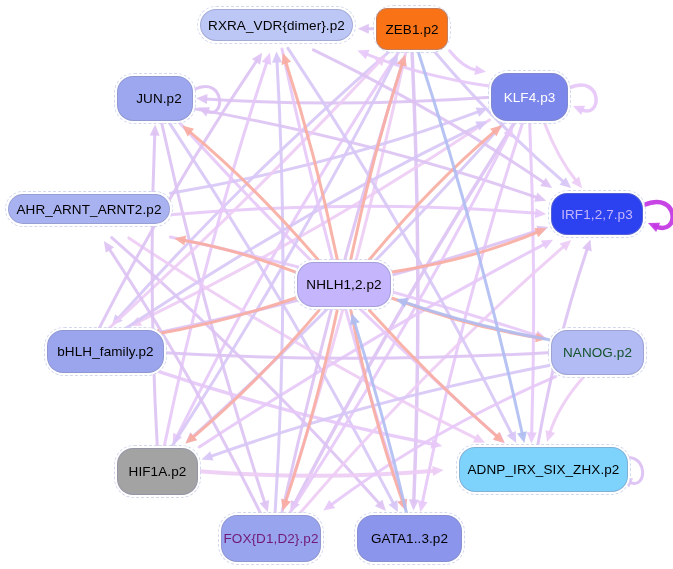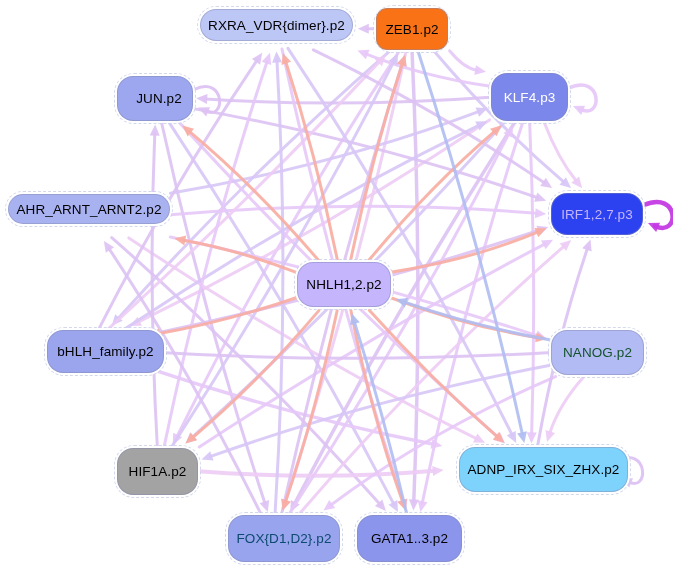--- a/index.html
+++ b/index.html
@@ -161,16 +161,16 @@
       <div class="node" style="left: 376px; top: 8px; width: 72px; height: 42px; background: #f97316; color: rgb(0, 0, 0); border-radius: 11px;">ZEB1.p2</div>
       <div class="node" style="left: 117px; top: 76px; width: 76px; height: 45px; background: rgb(156, 167, 239); color: rgb(0, 0, 0); padding-left: 8px;">JUN.p2</div>
       <div class="node" style="left: 491px; top: 73px; width: 77px; height: 48px; background: rgb(124, 135, 236); color: rgb(255, 255, 255);">KLF4.p3</div>
       <div class="node" style="left: 8px; top: 194px; width: 162px; height: 30px; background: rgb(169, 178, 241); color: rgb(0, 0, 0); border-radius: 16px;">AHR_ARNT_ARNT2.p2</div>
       <div class="node" style="left: 551px; top: 193px; width: 92px; height: 42px; background: rgb(44, 65, 240); color: #c4b5fd;">IRF1,2,7.p3</div>
       <div class="node" style="left: 297px; top: 262px; width: 94px; height: 45px; background: #c4b5fd; color: rgb(0, 0, 0);">NHLH1,2.p2</div>
       <div class="node" style="left: 27px; top: 330px; width: 117px; height: 43px; background: rgb(154, 165, 238); color: rgb(0, 0, 0); margin-left: 20px;">bHLH_family.p2</div>
       <div class="node" style="left: 551px; top: 330px; width: 93px; height: 45px; background: rgb(178, 187, 243); color: #14532d;">NANOG.p2</div>
       <div class="node" style="left: 117px; top: 448px; width: 81px; height: 47px; background: #a3a3a3; color: rgb(0, 0, 0);">HIF1A.p2</div>
       <div class="node" style="left: 447px; top: 447px; width: 169px; height: 45px; background: #7dd3fc; color: rgb(0, 0, 0); margin-left: 12px;">ADNP_IRX_SIX_ZHX.p2</div>
-      <div class="node" style="left: 228px; top: 515px; width: 112px; height: 47px; background: rgb(153, 164, 238); color: #0c4a6e;">FOX{D1,D2}.p2</div>
+      <div class="node" style="left: 221px; top: 515px; width: 100px; height: 47px; background: rgb(153, 164, 238); color: #701a75;">FOX{D1,D2}.p2</div>
       <div class="node" style="left: 357px; top: 515px; width: 105px; height: 47px; background: rgb(139, 149, 236); color: rgb(0, 0, 0);">GATA1..3.p2</div>
     </div>
 </div>
 
 </body></html>

